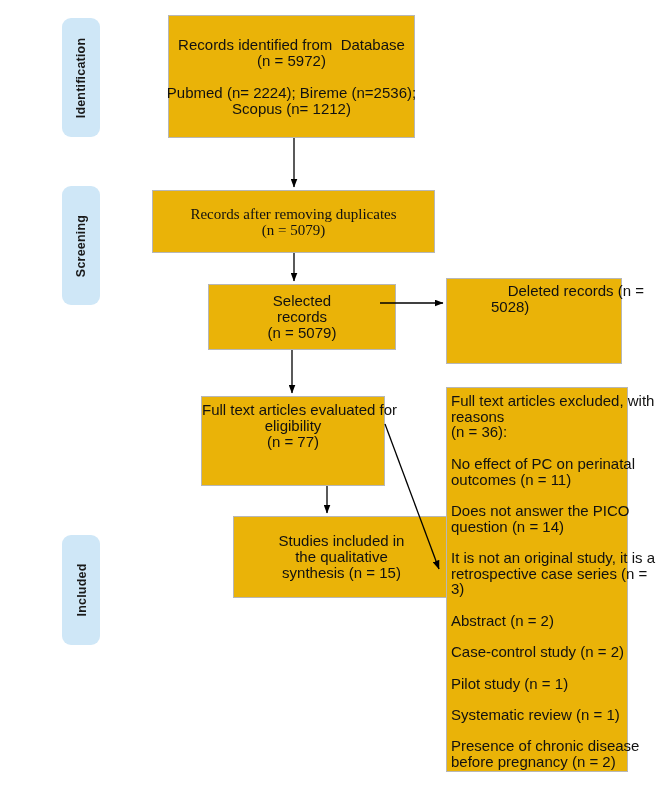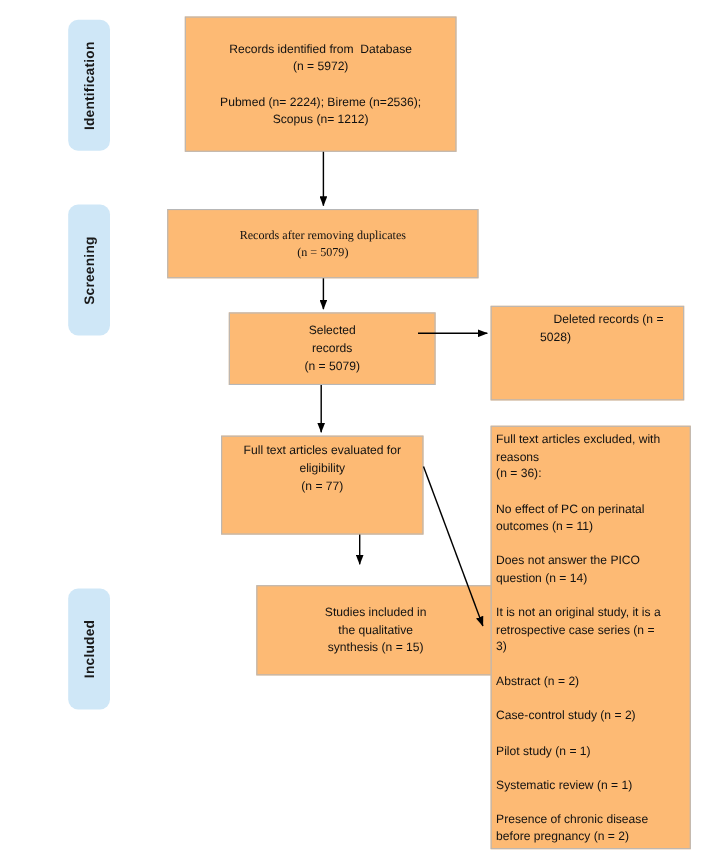--- a/index.html
+++ b/index.html
@@ -33,37 +33,37 @@
     letter-spacing:.2px;
     color:#1a1a1a;
   }
   .stage.identification{top:18px;height:119px;}
   .stage.screening{top:186px;height:119px;}
   .stage.included{top:535px;height:110px;}
 
   
   .node{
     position:absolute;
-    background:#fdba74;
+    background:#eab308;
     border:1px solid var(--box-border);
-    font-size:11px;
+    font-size:15px;
     line-height:16px;
     white-space:pre;
     box-sizing:border-box;
   }
   .node.center{display:flex;align-items:center;justify-content:center;text-align:center;}
   .node.top-center{text-align:center;padding-top:5px;}
   .node.top-left{text-align:left;padding:4px 2px 0 2px;}
 
   .node.records-identified{left:168px;top:15px;width:247px;height:123px;}
   .node.records-after-duplicates{left:152px;top:190px;width:283px;height:63px;font-family:Liberation Serif, serif;}
   .node.selected-records{left:208px;top:284px;width:188px;height:66px;}
   .node.deleted-records{left:446px;top:278px;width:176px;height:86px;padding-left:44px;}
   .node.full-text-evaluated{left:201px;top:396px;width:184px;height:90px;}
-  .node.studies-included{left:233px;top:532px;width:217px;height:82px;}
+  .node.studies-included{left:233px;top:516px;width:217px;height:82px;}
   .node.full-text-excluded{
     left:446px;top:387px;width:182px;height:385px;
     padding:5px 4px 0 4px;line-height:15.7px;
   }
 
   .arrows{position:absolute;left:0;top:0;width:661px;height:788px;pointer-events:none;}
 </style>
 </head>
 <body>
 

